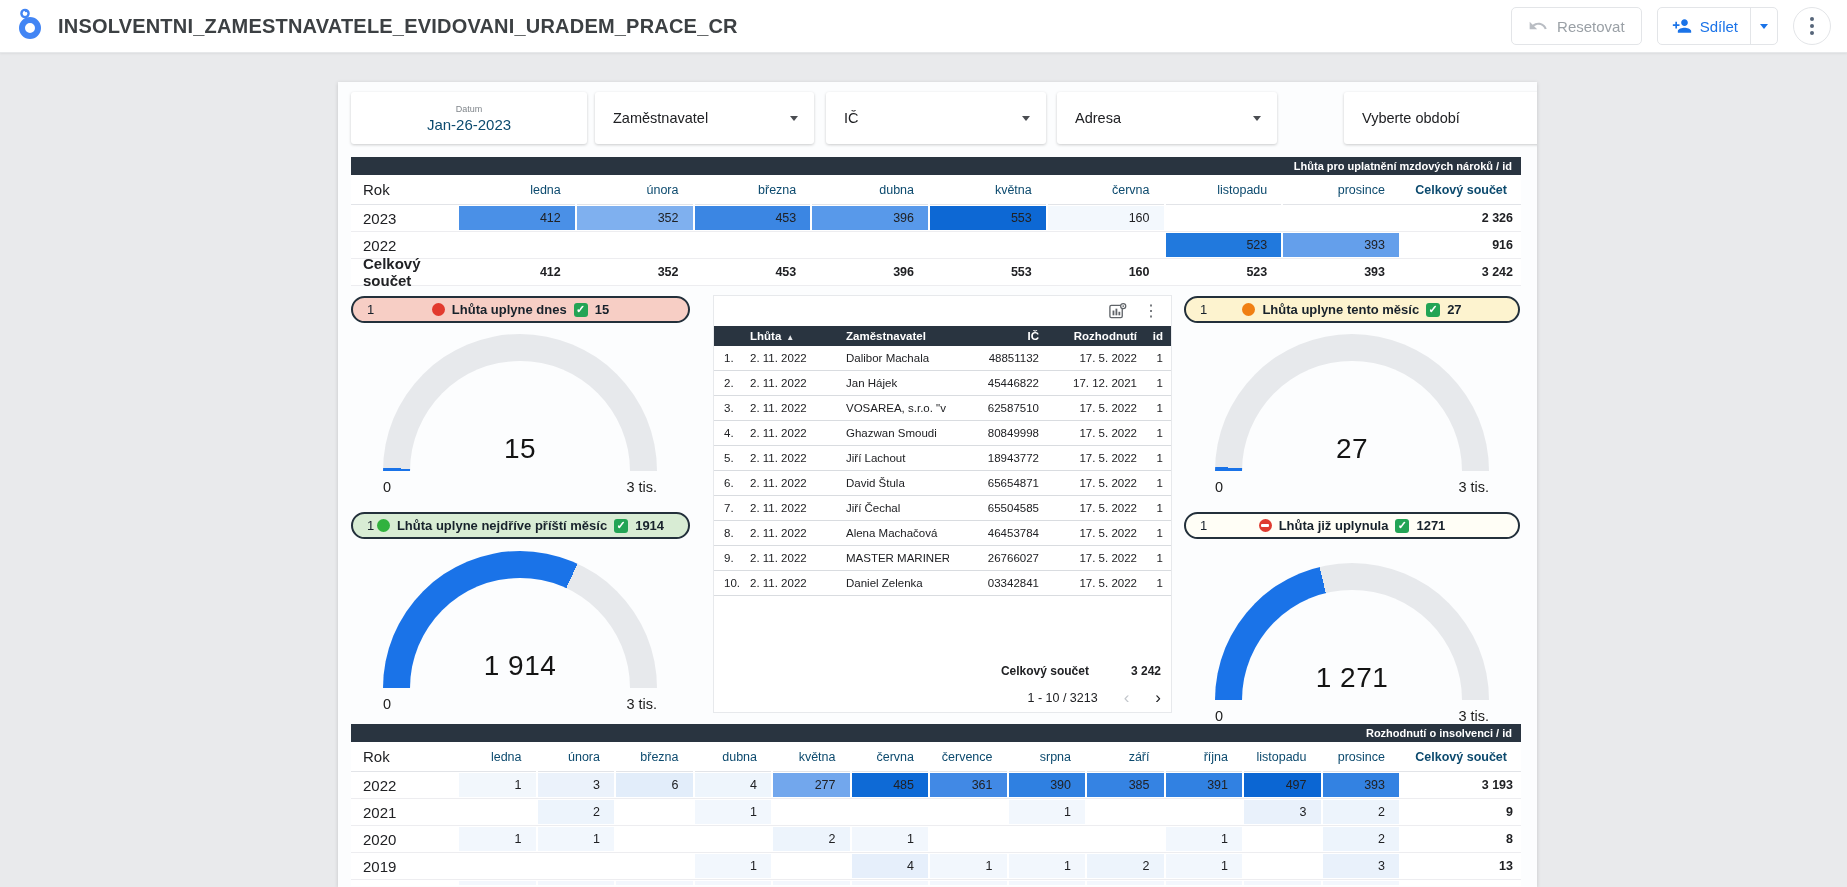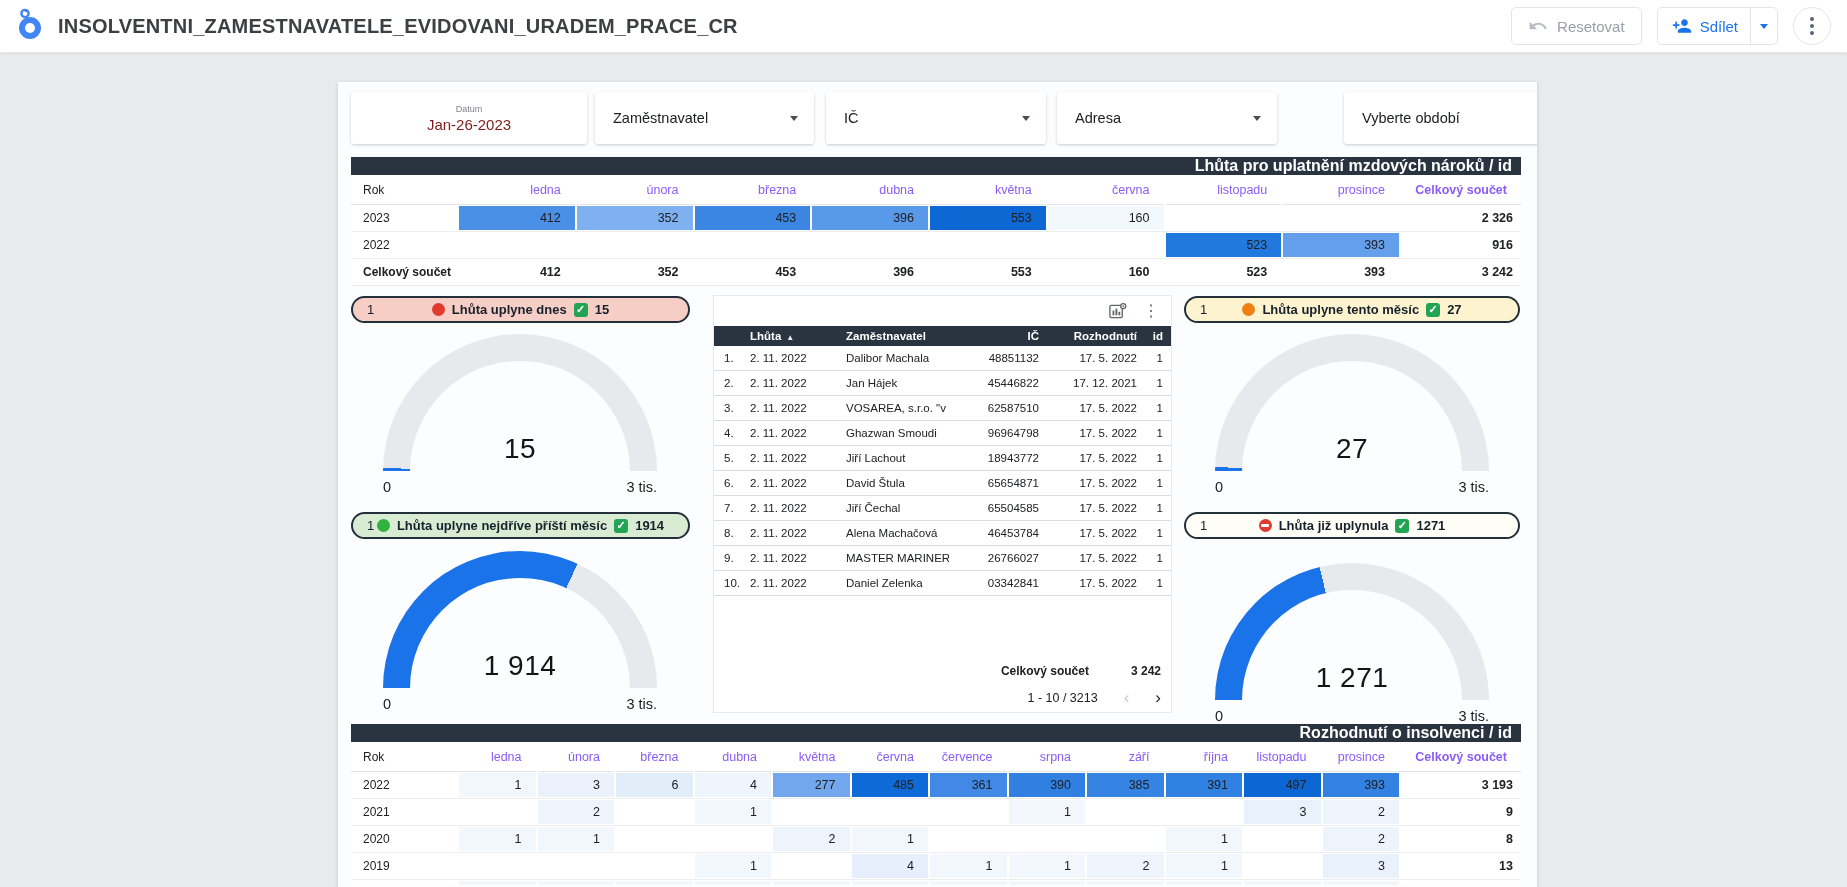--- a/index.html
+++ b/index.html
@@ -28,42 +28,42 @@
 
   
   .canvas { position:absolute; left:338px; top:82px; width:1199px; height:805px;
     background:#fcfdfe; box-shadow:0 1px 4px rgba(0,0,0,.16); overflow:hidden; }
 
   
   .filter-card { position:absolute; top:10px; height:52px; background:#fff; border-radius:3px;
     box-shadow:0 1px 3px rgba(0,0,0,.2); cursor:pointer; }
   .fc-date { display:flex; flex-direction:column; align-items:center; justify-content:center; gap:2px; }
   .fc-date .flabel { font-size:9px; color:#80868b; }
-  .fc-date .fvalue { font-size:15px; color:#7f1d1d; }
+  .fc-date .fvalue { font-size:15px; color:#0c4a6e; }
   .fc-drop { display:flex; align-items:center; }
   .fc-drop .dlabel { font-size:14.5px; color:#202124; padding-left:18px; }
   .fc-drop .dcaret { margin-left:auto; margin-right:16px; width:0; height:0;
     border-left:4px solid transparent; border-right:4px solid transparent; border-top:5px solid #4a4d52; }
 
   
   .pivot { position:absolute; left:13px; width:1170px; background:#fff; }
-  .pivot-titlebar { height:18px; line-height:18px; background:#293440; color:#fff; font-size:16px;
+  .pivot-titlebar { height:18px; line-height:18px; background:#293440; color:#fff; font-size:11px;
     font-weight:bold; text-align:right; padding-right:9px; }
   .p-row { display:flex; height:27px; align-items:stretch; border-bottom:1px solid #ededf0; }
   .p-head { height:30px; border-bottom:none; }
-  .p-label { width:108px; display:flex; align-items:center; padding-left:12px; font-size:12px; }
+  .p-label { width:108px; display:flex; align-items:center; padding-left:12px; font-size:15px; }
   .p-cells { flex:1; display:flex; gap:2px; }
   .p-cell { flex:1; padding:1px 0; }
   .p-cell-bg { height:100%; display:flex; align-items:center; justify-content:flex-end;
     padding-right:14px; font-size:12.5px; }
   .p-total { width:122px; display:flex; align-items:center; justify-content:flex-end;
     padding-right:8px; font-size:12.5px; font-weight:bold; }
   .p-head .p-label, .p-head .p-cell, .p-head .p-total { border-bottom:1px solid #e2e4e8; }
   .p-colhead { display:flex; align-items:center; justify-content:flex-end; padding-right:14px;
-    font-size:12.5px; font-weight:500; color:#8b5cf6; }
+    font-size:12.5px; font-weight:500; color:#0c4a6e; }
   .p-head .p-label { font-weight:500; }
   .p-totalrow .p-label, .p-totalrow .p-cell-bg { font-weight:bold; }
   .p-partial { height:6px; border-bottom:none; overflow:hidden; }
 
   
   .pill { position:absolute; height:27px; border:2px solid #23303b; border-radius:15px;
     display:flex; align-items:center; justify-content:center; font-size:13px; font-weight:600;
     color:#17212b; gap:7px; }
   .pill .pcount { position:absolute; left:14px; font-weight:500; }
   .dot { width:13px; height:13px; border-radius:50%; display:inline-block; position:relative; }
@@ -420,21 +420,21 @@
           <div class="dt-cell">62587510</div>
           <div class="dt-cell">17. 5. 2022</div>
           <div class="dt-cell">1</div>
         </div>
 
         <div class="dt-row">
 
         <div class="dt-cell">4.</div>
           <div class="dt-cell">2. 11. 2022</div>
           <div class="dt-cell">Ghazwan Smoudi</div>
-          <div class="dt-cell">96964798</div>
+          <div class="dt-cell">80849998</div>
           <div class="dt-cell">17. 5. 2022</div>
           <div class="dt-cell">1</div>
         </div>
 
         <div class="dt-row">
 
         <div class="dt-cell">5.</div>
           <div class="dt-cell">2. 11. 2022</div>
           <div class="dt-cell">Jiří Lachout</div>
           <div class="dt-cell">18943772</div>

